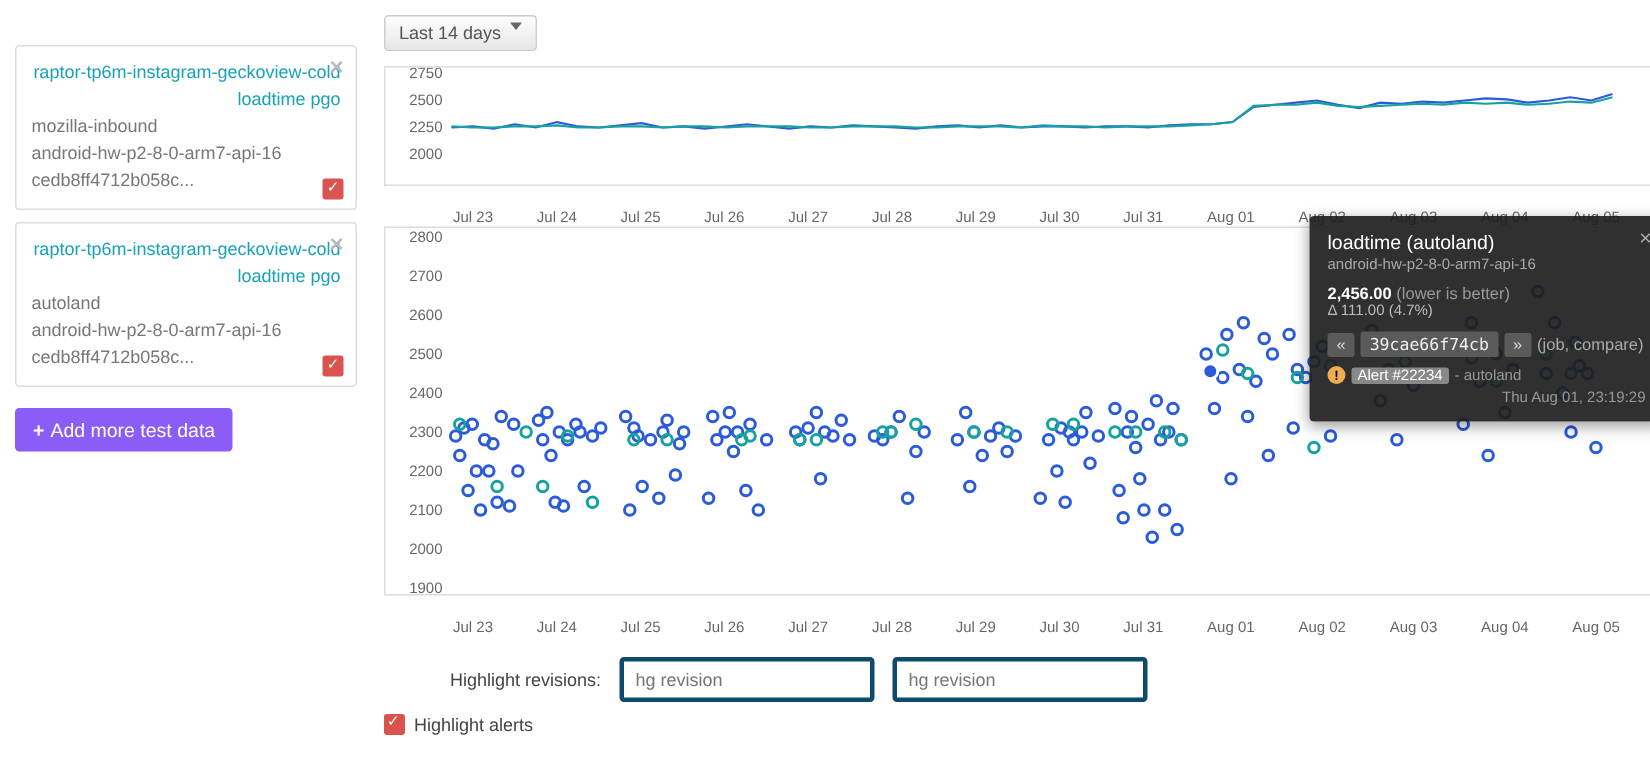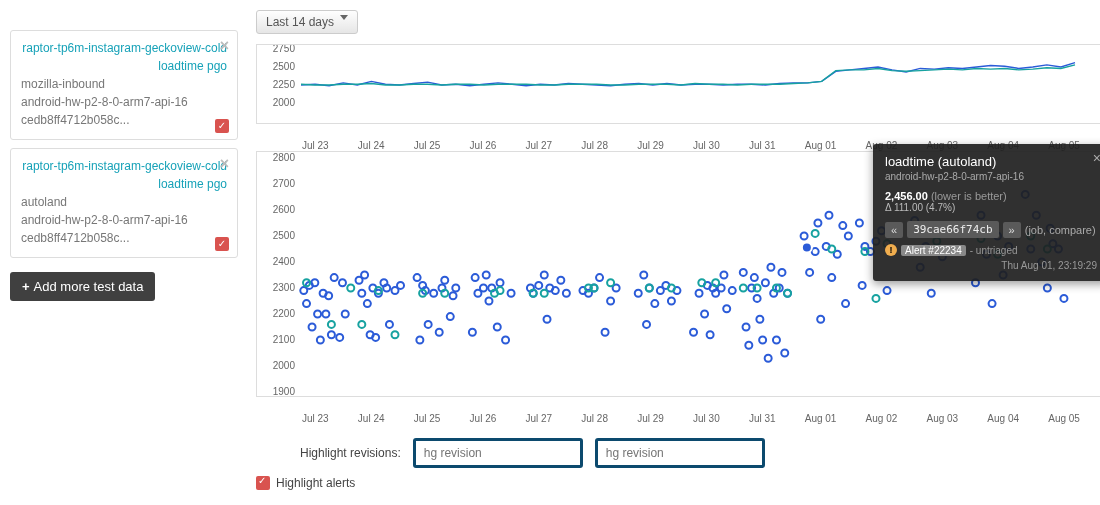--- a/index.html
+++ b/index.html
@@ -5,21 +5,21 @@
   * { box-sizing: border-box; margin: 0; padding: 0; }
   body { font-family: -apple-system, BlinkMacSystemFont, "Segoe UI", Helvetica, Arial, sans-serif; font-size: 13px; color: #333; background: #fff; padding: 10px; }
   .layout { display: flex; gap: 18px; align-items: flex-start; width: 1100px; }
   .sidebar { width: 228px; flex: none; padding-top: 20px; }
   .test-card { border: 1px solid #ddd; border-radius: 3px; padding: 8px 10px 10px 10px; margin-bottom: 8px; position: relative; background: #fff; }
   .test-link { color: #17a2b8; font-size: 12px; line-height: 1.5; text-align: right; }
   .test-meta { color: #777; font-size: 12px; line-height: 1.5; }
   .card-close { position: absolute; top: 6px; right: 8px; color: #bbb; font-size: 16px; cursor: pointer; font-weight: bold; }
   .card-badge { position: absolute; bottom: 6px; right: 8px; width: 14px; height: 14px; background: #d9534f; border-radius: 2px; }
   .card-badge::after { content: "✓"; color: #fff; font-size: 10px; display: block; text-align: center; line-height: 14px; }
-  .btn-primary { display: inline-block; background: #404040; color: #fff; border: none; border-radius: 3px; padding: 7px 12px; font-size: 13px; margin-top: 6px; cursor: pointer; }
+  .btn-primary { display: inline-block; background: #8b5cf6; color: #fff; border: none; border-radius: 3px; padding: 7px 12px; font-size: 13px; margin-top: 6px; cursor: pointer; }
   .plus { font-weight: bold; margin-right: 4px; }
 
   .main { flex: 1; }
   .range-selector { display: inline-flex; align-items: flex-start; border: 1px solid #ccc; background: linear-gradient(#fefefe,#e6e6e6); border-radius: 3px; padding: 4px 9px; font-size: 12px; color: #555; cursor: pointer; margin-bottom: 10px; }
   .chevron-down { display: inline-block; margin-left: 6px; width: 0; height: 0; border-left: 4px solid transparent; border-right: 4px solid transparent; border-top: 5px solid #666; }
 
   .chart-box { border: 1px solid #ddd; position: relative; margin-bottom: 12px; }
   .chart-svg { display: block; }
   .x-axis { display: flex; justify-content: space-between; padding: 4px 30px 0 46px; font-size: 10px; color: #666; }
 
@@ -323,21 +323,21 @@
         <div class="tt-delta">Δ 111.00 (4.7%)</div>
         <div class="tt-nav">
           <button class="tt-btn">«</button>
           <span class="tt-rev">39cae66f74cb</span>
           <button class="tt-btn">»</button>
           <span class="tt-links">(job, compare)</span>
         </div>
         <div class="tt-alert-row">
           <span class="warn-icon">!</span>
           <span class="alert-badge">Alert #22234</span>
-          <span class="tt-status">- untriaged</span>
+          <span class="tt-status">- autoland</span>
         </div>
         <div class="tt-time">Thu Aug 01, 23:19:29</div>
       </div>
     </div>
     <div class="x-axis" id="detail-x">
         <span>Jul 23</span>
         <span>Jul 24</span>
         <span>Jul 25</span>
         <span>Jul 26</span>
         <span>Jul 27</span>

